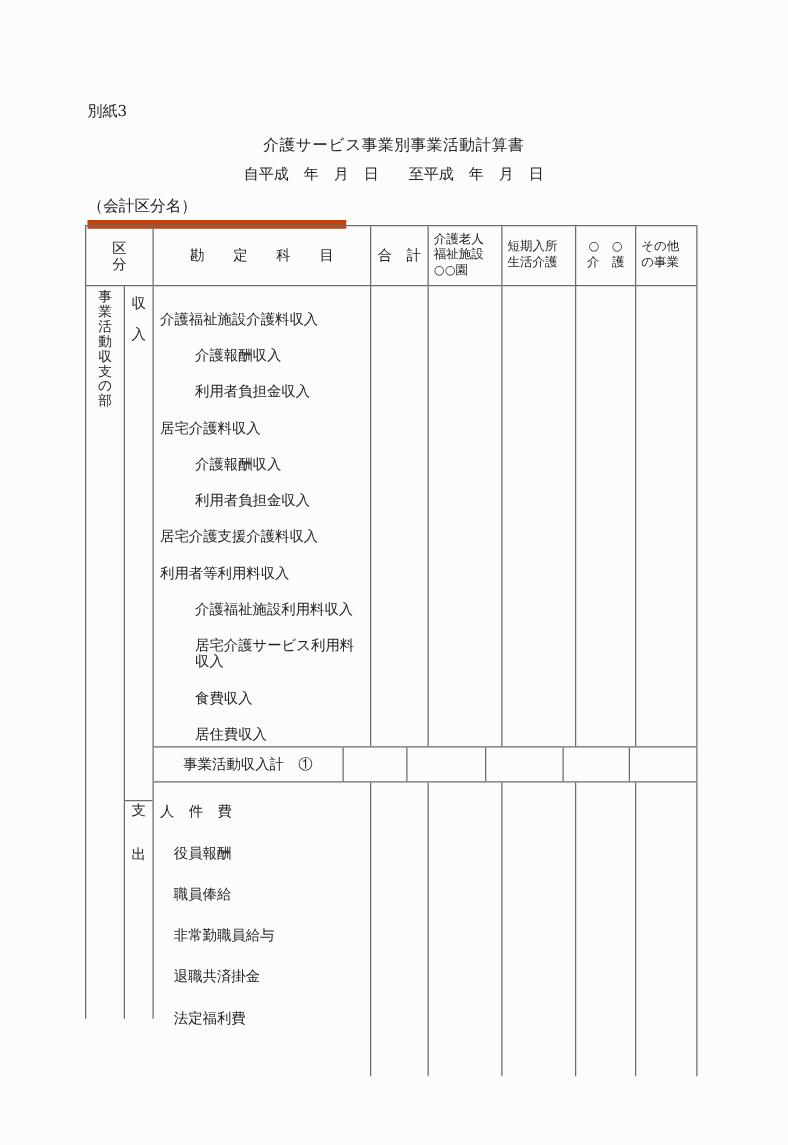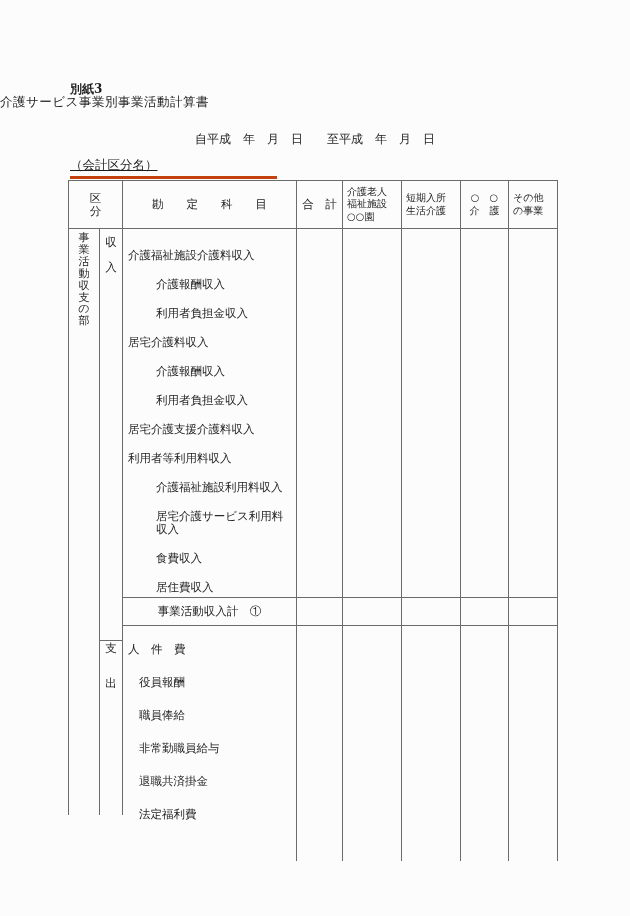--- a/index.html
+++ b/index.html
@@ -6,28 +6,28 @@
   html,body { background:#e8e8e8; }
   .page {
     position: relative;
     width: 630px; height: 916px;
     margin: 0 auto;
     background: #fcfcfc;
     color: #1e1e1e;
     font-family: "DejaVu Serif", "Liberation Serif", serif;
     overflow: hidden;
   }
-  .attachment { position:absolute; left:70px; top:81px; font-size:12px;font-weight:bold; }
-  .doc-title  { position:absolute; left:0; right:0; top:94px; 
+  .attachment { position:absolute; left:70px; top:81px; font-size:12px; }
+  .doc-title  { position:absolute; left:0; right:0; top:108px; text-align:center;
                 font-size:12.5px; letter-spacing:0.5px; }
   .period     { position:absolute; left:0; right:0; top:131px; text-align:center;
                 font-size:12px; white-space:pre; }
   .kaikei-wrap{ position:absolute; left:70px; top:154px; }
   .kaikei     { display:inline-block; width:207px; font-size:12.5px;
-                padding-bottom:2px; border-bottom:3px solid #c2410c;text-decoration:underline; }
+                padding-bottom:2px; border-bottom:7px solid #c2410c; }
 
   
   .table {
     position:absolute; left:68px; top:180px;
     width:490px; height:635px;
     border-top:1px solid #6b6b6b; border-left:1px solid #6b6b6b;
   }
   .bR { border-right:1px solid #6b6b6b; }
   .bB { border-bottom:1px solid #6b6b6b; }
 
@@ -51,21 +51,21 @@
   .income-label  { height:412px; overflow:hidden; }
   .expense-label { flex:1; overflow:hidden; }
   .col-b .vlabel { display:block; white-space:pre-line; text-align:center;
                    font-size:11.5px; }
   .income-label  .vlabel { line-height:25px; padding-top:1px; }
   .expense-label .vlabel { line-height:35px; position:relative; top:-10px; }
 
   .col-main { width:435px; display:flex; flex-direction:column; }
   .band  { display:flex; }
   .band1 { height:384px; border-bottom:1px solid #6b6b6b; }
-  .band2 { height:28px;  border-bottom:1px solid #6b6b6b; }
+  .band2 { height:28px;  border-bottom:1px solid #6b6b6b;gap:11px; }
   .band3 { flex:1; }
   .c-acct { width:174px; overflow:hidden; }
   .c-d { width:46px; } .c-e { width:59px; } .c-f { width:59px; }
   .c-g { width:48px; } .c-h { width:49px; }
 
   .income-cell  { padding-top:7px; }
   .expense-cell { padding-top:4px; }
   .item { font-size:11.5px; line-height:13px; white-space:pre-line; }
   .income-cell  .item { margin-bottom:3px; }
   .expense-cell .item { margin-bottom:7px; }

